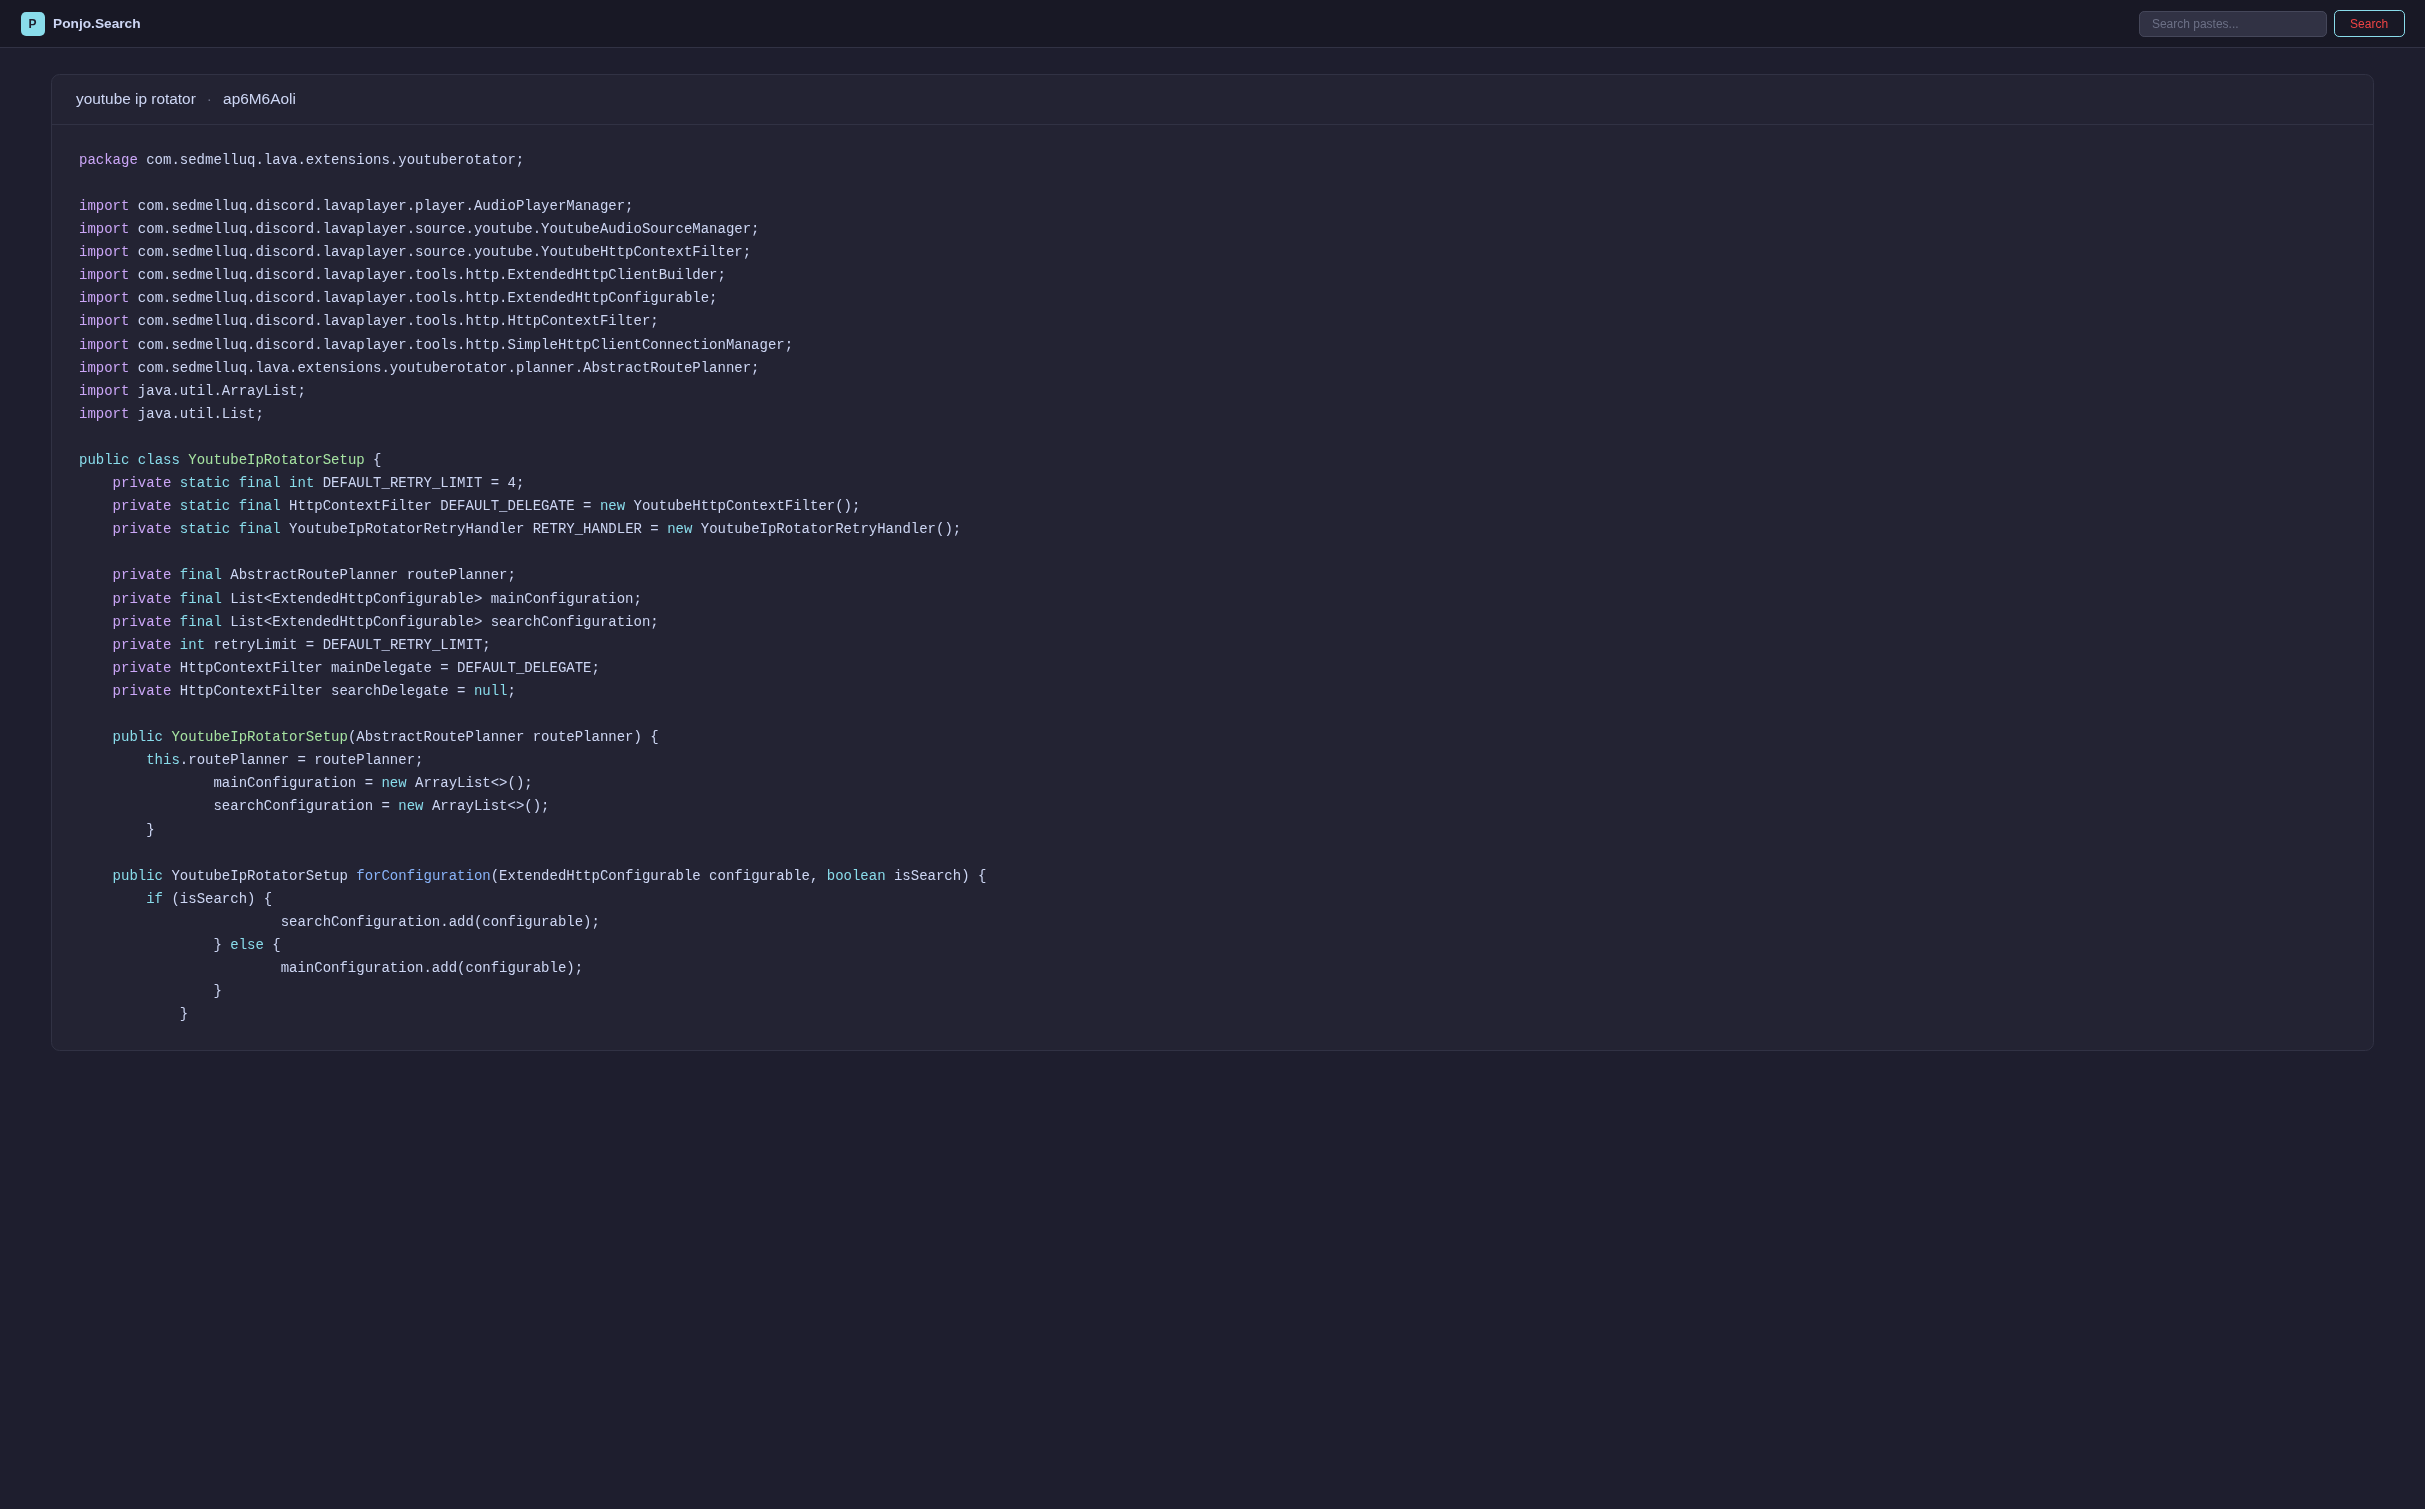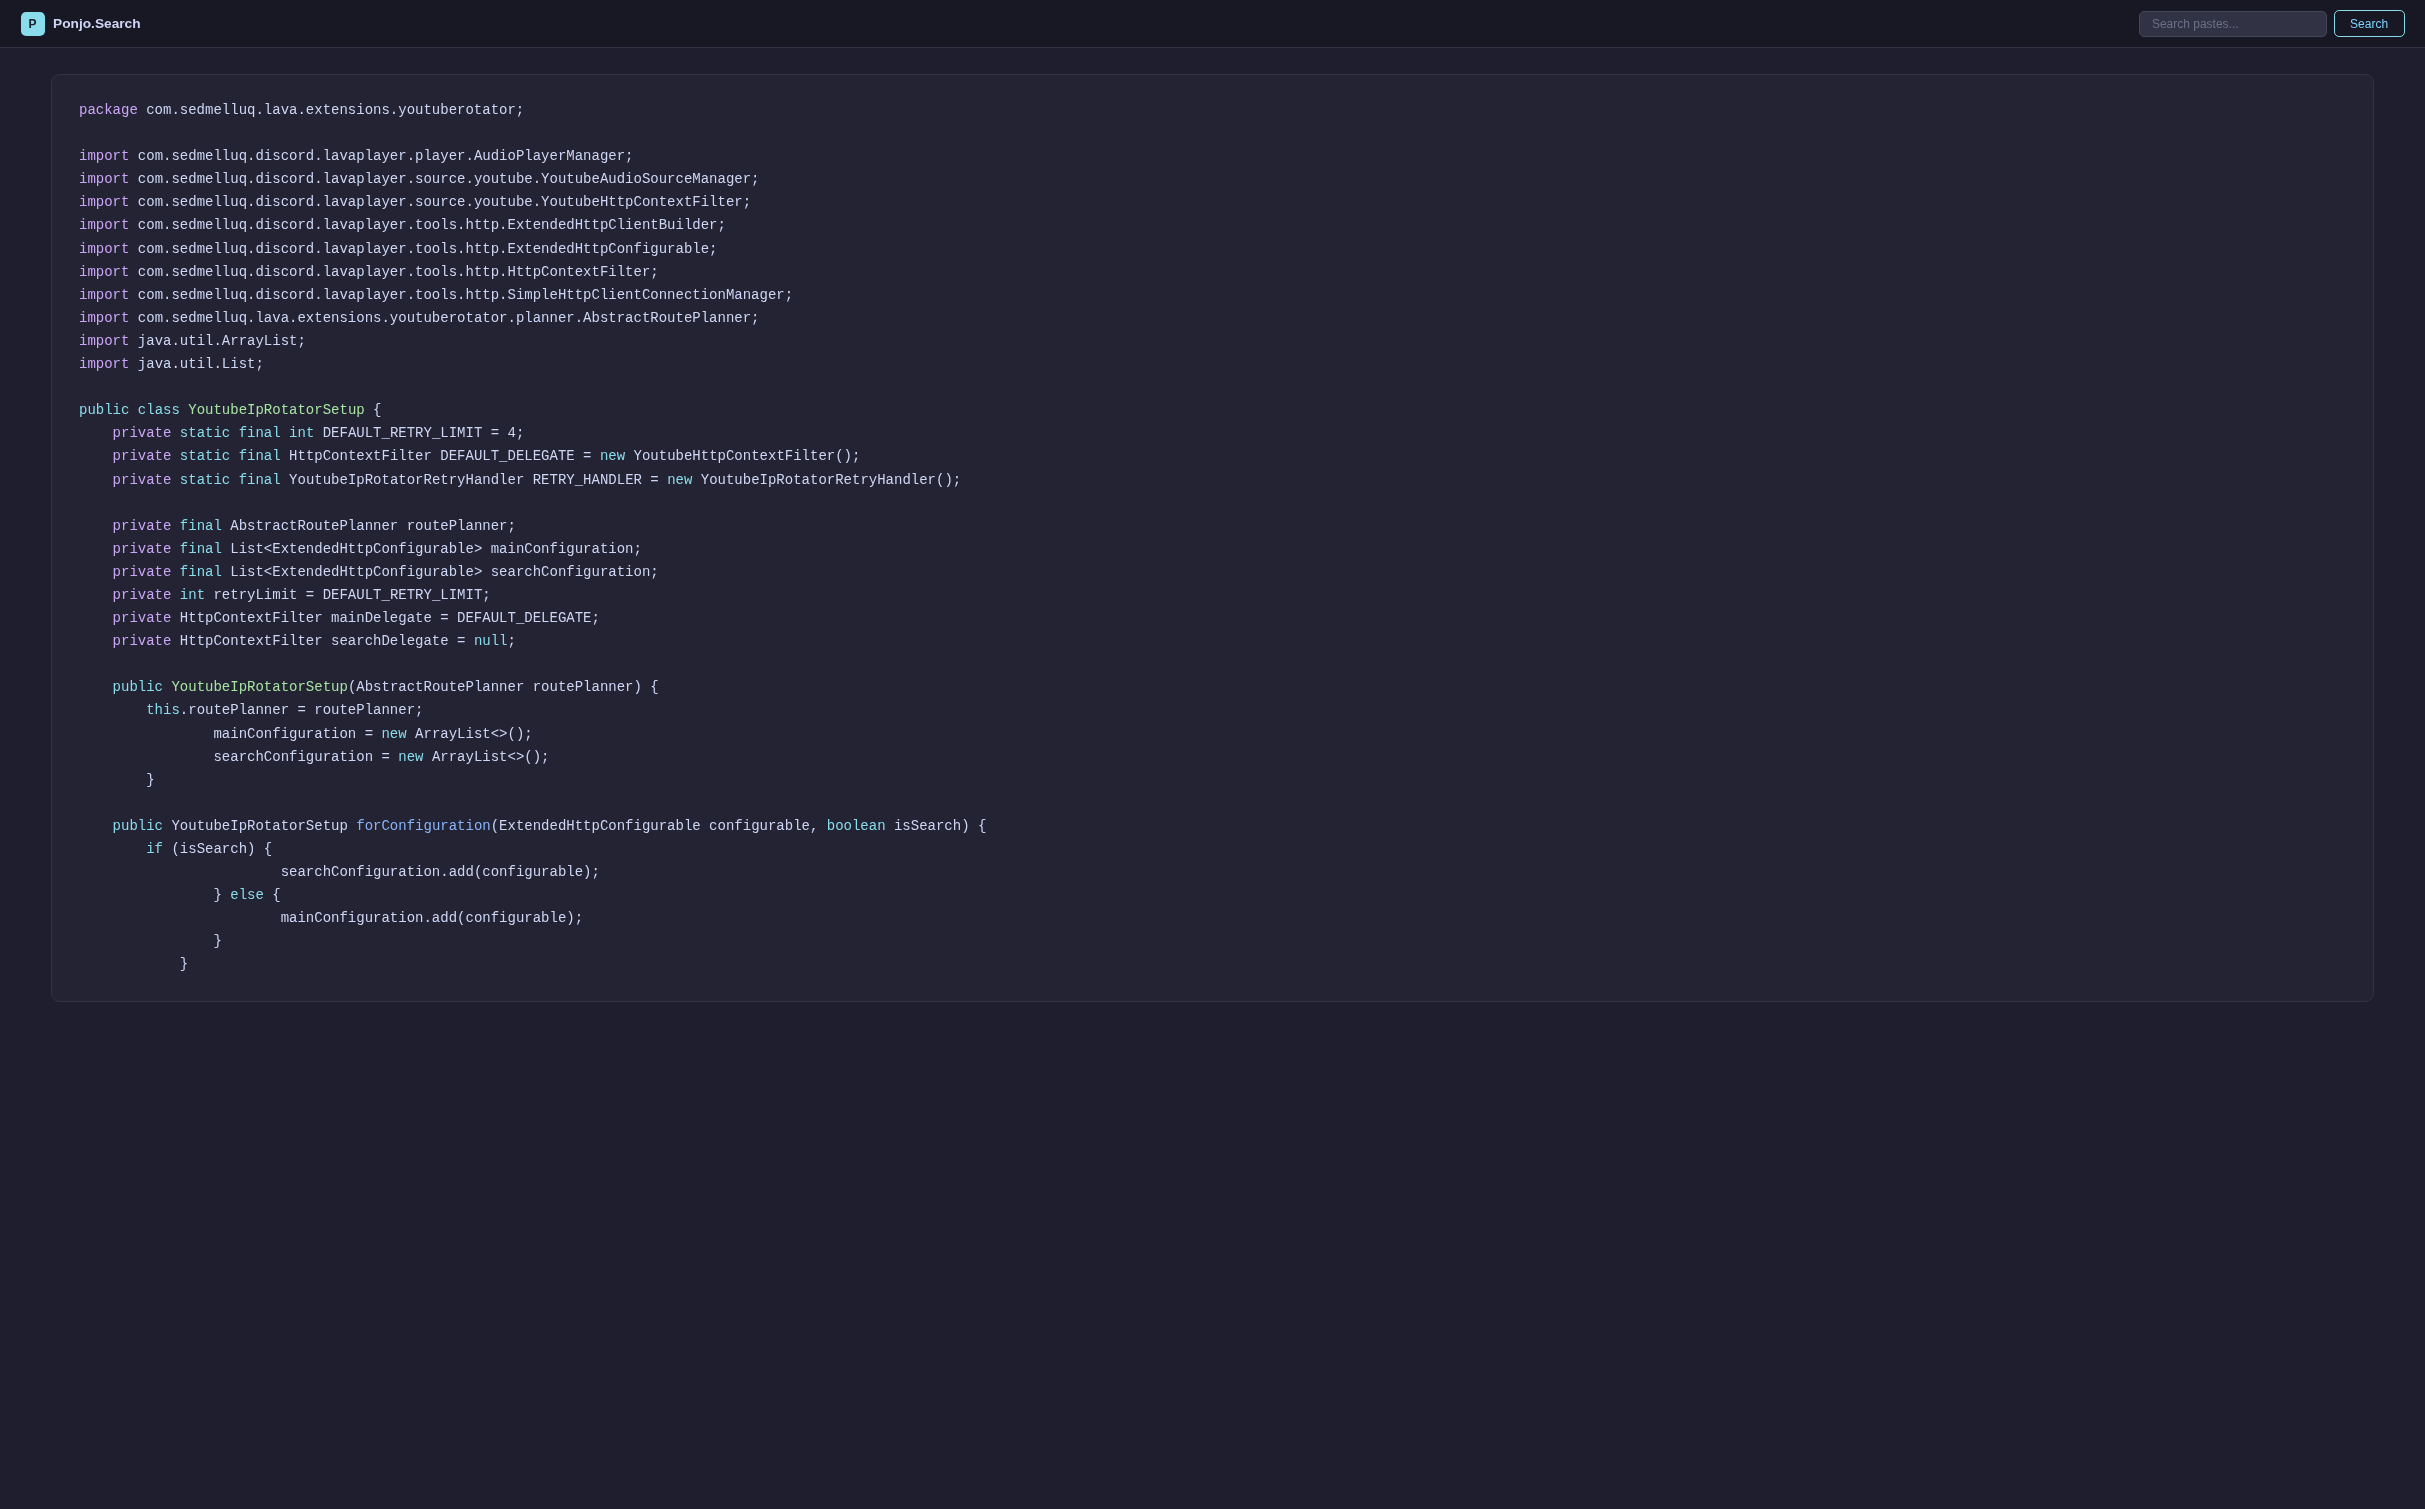--- a/index.html
+++ b/index.html
@@ -86,21 +86,21 @@
       outline: none;
     }
 
     .search-input::placeholder {
       color: #6c7086;
     }
 
     .search-btn {
       background: transparent;
       border: 0.9px solid #89dceb;
-      color: #7dd3fc;
+      color: #ef4444;
       padding: 5.1px 15.4px;
       border-radius: 5.1px;
       font-size: 12px;
       cursor: pointer;
       font-weight: 500;
     }
 
     
     main {
       padding: 26px 51px;
@@ -161,20 +161,27 @@
 
   <div class="nav-search">
     <input class="search-input" type="text" placeholder="Search pastes..." style="">
     <button class="search-btn">Search</button>
   </div>
 </nav>
 
 <main>
   <div class="paste-container">
 
+    <div class="paste-header">
+      <h1 class="paste-title">
+        <span>youtube ip rotator</span>
+        <span class="separator">·</span>
+        <span>ap6M6Aoli</span>
+      </h1>
+    </div>
 
     <div class="code-area">
       <pre><span class="kw-purple">package</span><span class="plain"> com.sedmelluq.lava.extensions.youtuberotator;</span>
 
 <span class="kw-purple">import</span><span class="plain"> com.sedmelluq.discord.lavaplayer.player.AudioPlayerManager;</span>
 <span class="kw-purple">import</span><span class="plain"> com.sedmelluq.discord.lavaplayer.source.youtube.YoutubeAudioSourceManager;</span>
 <span class="kw-purple">import</span><span class="plain"> com.sedmelluq.discord.lavaplayer.source.youtube.YoutubeHttpContextFilter;</span>
 <span class="kw-purple">import</span><span class="plain"> com.sedmelluq.discord.lavaplayer.tools.http.ExtendedHttpClientBuilder;</span>
 <span class="kw-purple">import</span><span class="plain"> com.sedmelluq.discord.lavaplayer.tools.http.ExtendedHttpConfigurable;</span>
 <span class="kw-purple">import</span><span class="plain"> com.sedmelluq.discord.lavaplayer.tools.http.HttpContextFilter;</span>

